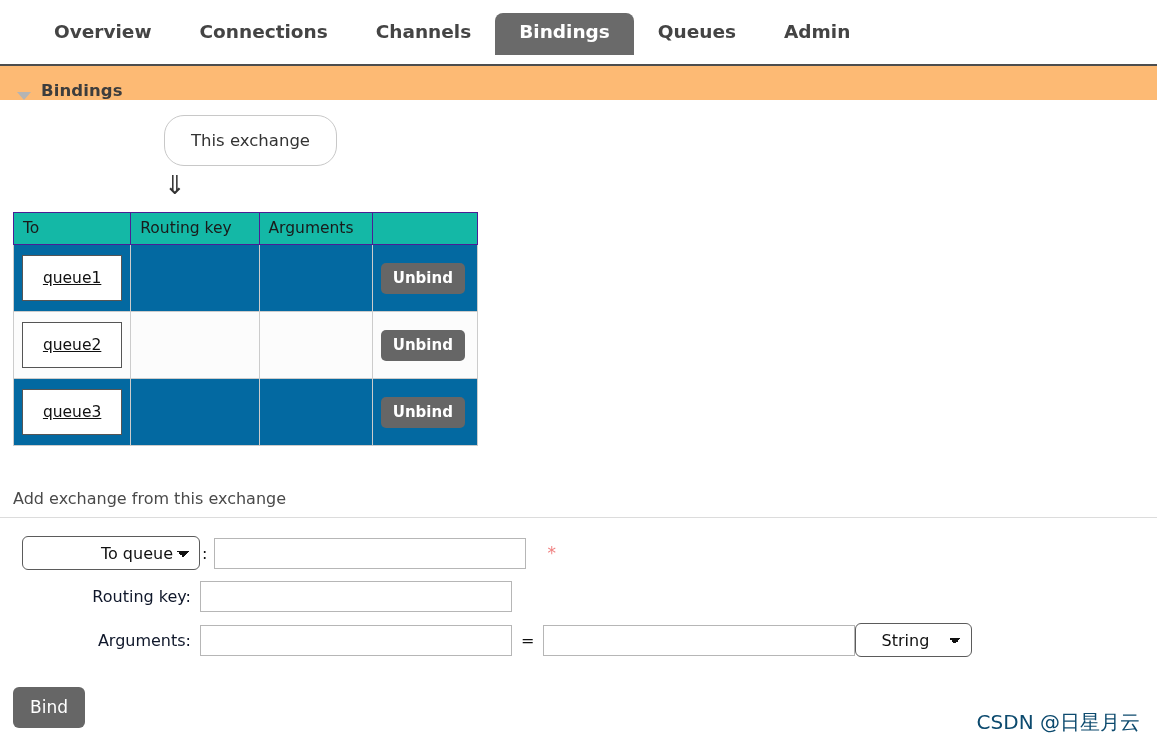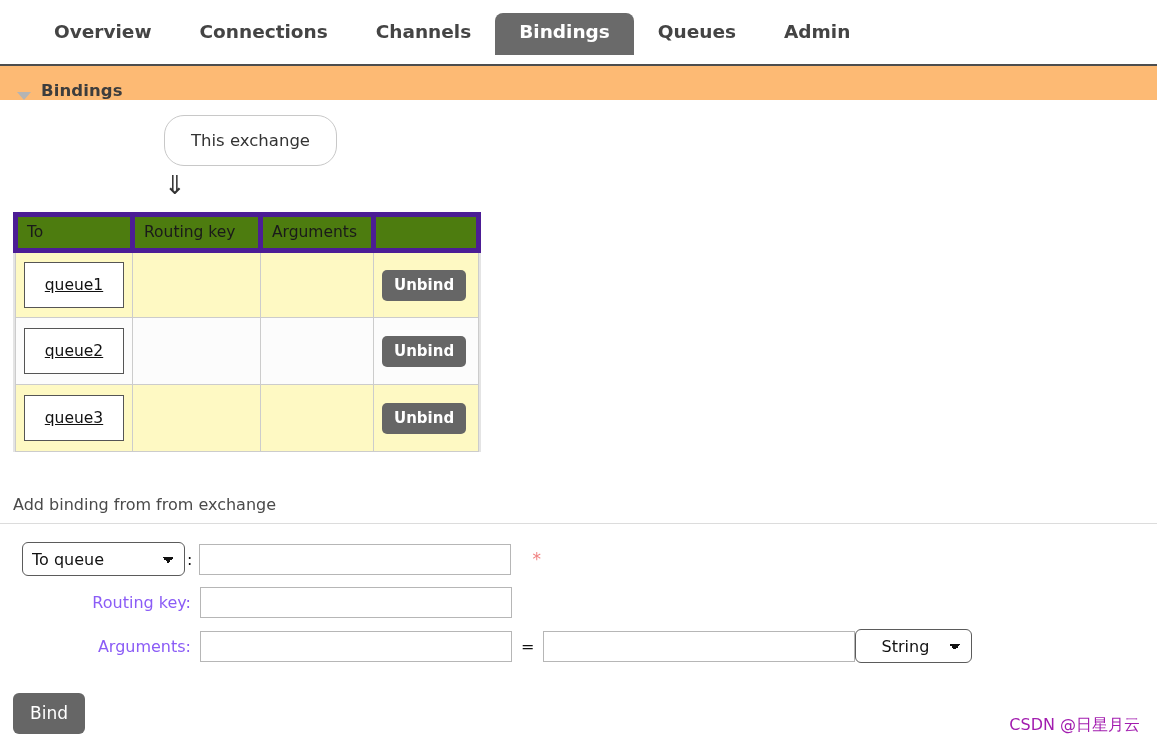--- a/index.html
+++ b/index.html
@@ -111,36 +111,36 @@
     margin-left: 13px;
   }
   table.bindings {
     border-collapse: collapse;
     border: 1px solid #cccccc;
     background: #e4e4e4;
     width: 465px;
     table-layout: fixed;
   }
   table.bindings th {
-    background: #4d7c0f;
-    border: 5px solid #4c1d95;
+    background: #14b8a6;
+    border: 1px solid #4c1d95;
     font-size: 15.5px;
     font-weight: normal;
     color: #1a1a1a;
     text-align: left;
     padding: 6px 8px 7px 9px;
     height: 31px;
   }
   table.bindings td {
     border: 1px solid #cccccc;
     padding: 6px 8px;
     height: 67px;
     vertical-align: middle;
   }
-  tr.row-odd td { background: #fef9c3; }
+  tr.row-odd td { background: #0369a1; }
   tr.row-even td { background: #fcfcfc; }
 
   .col-to       { width: 117px; }
   .col-rk       { width: 128px; }
   .col-args     { width: 113px; }
   .col-act      { width: 105px; }
 
   .queue-chip {
     display: block;
     background: #ffffff;
@@ -180,21 +180,21 @@
     display: flex;
     align-items: center;
     margin-bottom: 11px;
     padding-left: 22px;
   }
   .lbl-col {
     width: 178px;
     text-align: right;
     padding-right: 9px;
     font-size: 16px;
-    color: #8b5cf6;
+    color: #0f172a;
   }
   select.ui-select {
     font-family: inherit;
     font-size: 16px;
     color: #111111;
     background: #ffffff;
     border: 1px solid #5b5b5b;
     border-radius: 6px;
     padding: 6px 26px 6px 9px;
     height: 34px;
@@ -203,21 +203,21 @@
     background-image:
       linear-gradient(45deg, transparent 50%, #111 50%),
       linear-gradient(135deg, #111 50%, transparent 50%);
     background-position:
       calc(100% - 16px) calc(50% + 1px),
       calc(100% - 10px) calc(50% + 1px);
     background-size: 6px 6px, 6px 6px;
     background-repeat: no-repeat;
     cursor: pointer;
   }
-  .sel-to-queue { width: 163px; }
+  .sel-to-queue { width: 178px; text-align: right; }
   .sel-type { width: 117px; padding-right: 30px; text-align: center;}
   .colon { font-size: 16px; color: #111; margin: 0 7px 0 2px; }
   input.ui-text {
     font-family: inherit;
     font-size: 15px;
     color: #111111;
     background: #ffffff;
     border: 1px solid #b6b6b6;
     height: 31px;
     padding: 3px 6px;
@@ -243,22 +243,22 @@
     padding: 10px 17px 11px 17px;
     margin: 19px 0 0 13px;
     cursor: pointer;
   }
 
   
   .watermark {
     position: absolute;
     right: 17px;
     bottom: 12px;
-    font-size: 16px;
-    color: #a21caf;
+    font-size: 20px;
+    color: #0c4a6e;
     user-select: none;
     white-space: nowrap;
   }
 </style>
 </head>
 <body>
 
 <nav id="main-nav">
   <ul>
     <li>
@@ -332,21 +332,21 @@
         <td></td>
         <td></td>
         <td class="act-cell">
           <button class="unbind-btn">Unbind</button>
         </td>
       </tr>
     </tbody>
   </table>
 </div>
 
-<div class="form-heading">Add binding from from exchange</div>
+<div class="form-heading">Add exchange from this exchange</div>
 
 <div class="form-body">
 
   <div class="form-row">
     <select class="ui-select sel-to-queue">
       <option>To queue</option>
       <option>To exchange</option>
     </select>
     <span class="colon">:</span>
     <input class="ui-text in-name" type="text" placeholder="" style="">

